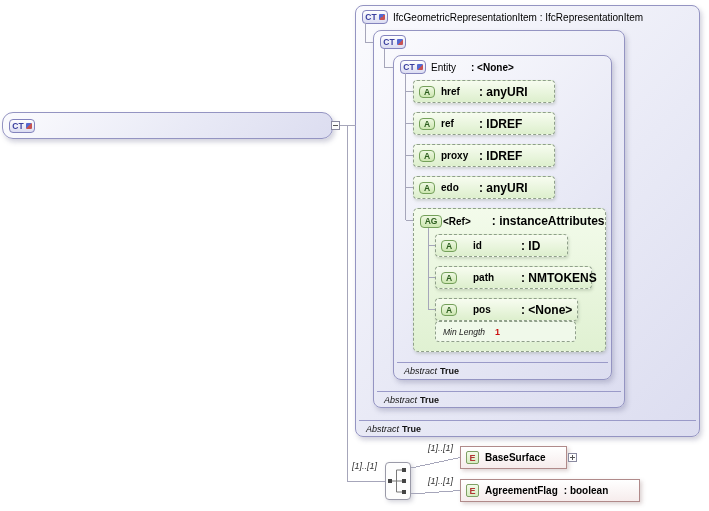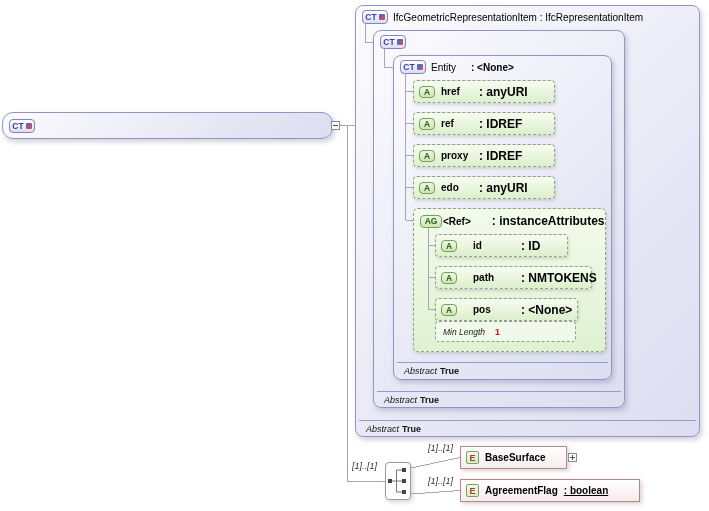--- a/index.html
+++ b/index.html
@@ -52,21 +52,21 @@
   .facet{position:absolute;height:21px;box-sizing:border-box;border:1px dashed #8f9f8a;border-radius:4px;
          background:#f0f9ea;display:flex;align-items:center;padding-left:7px;}
   .flabel{font-style:italic;font-size:8.5px;color:#222;width:52px;flex:none;}
   .fvalue{font-weight:bold;font-size:9px;color:#cc1111;}
 
   
   .ebox{position:absolute;height:23px;box-sizing:border-box;display:flex;align-items:center;gap:6px;
         padding-left:5px;border:1px solid #b08a8a;background:linear-gradient(#ffffff,#f6ecec);
         box-shadow:2px 2px 4px rgba(120,80,80,.25);}
   .ename{font-weight:bold;font-size:10px;white-space:nowrap;}
-  .etype{font-weight:bold;font-size:10px;white-space:nowrap;text-decoration:underline;}
+  .etype{font-weight:bold;font-size:10px;white-space:nowrap;}
 
   
   .abs-row{position:absolute;height:16px;box-sizing:border-box;border-top:1px solid #9a9ac8;
            display:flex;align-items:center;padding-left:7px;font-size:9px;color:#111;}
   .abs-label{font-style:italic;width:36px;flex:none;}
   .abs-value{font-weight:bold;text-align:right;}
 
   .card{position:absolute;font-style:italic;font-size:9px;color:#333;white-space:nowrap;z-index:25;}
 
   .handle{position:absolute;width:9px;height:9px;background:#fcfcfc;border:1px solid #8a8aa0;

